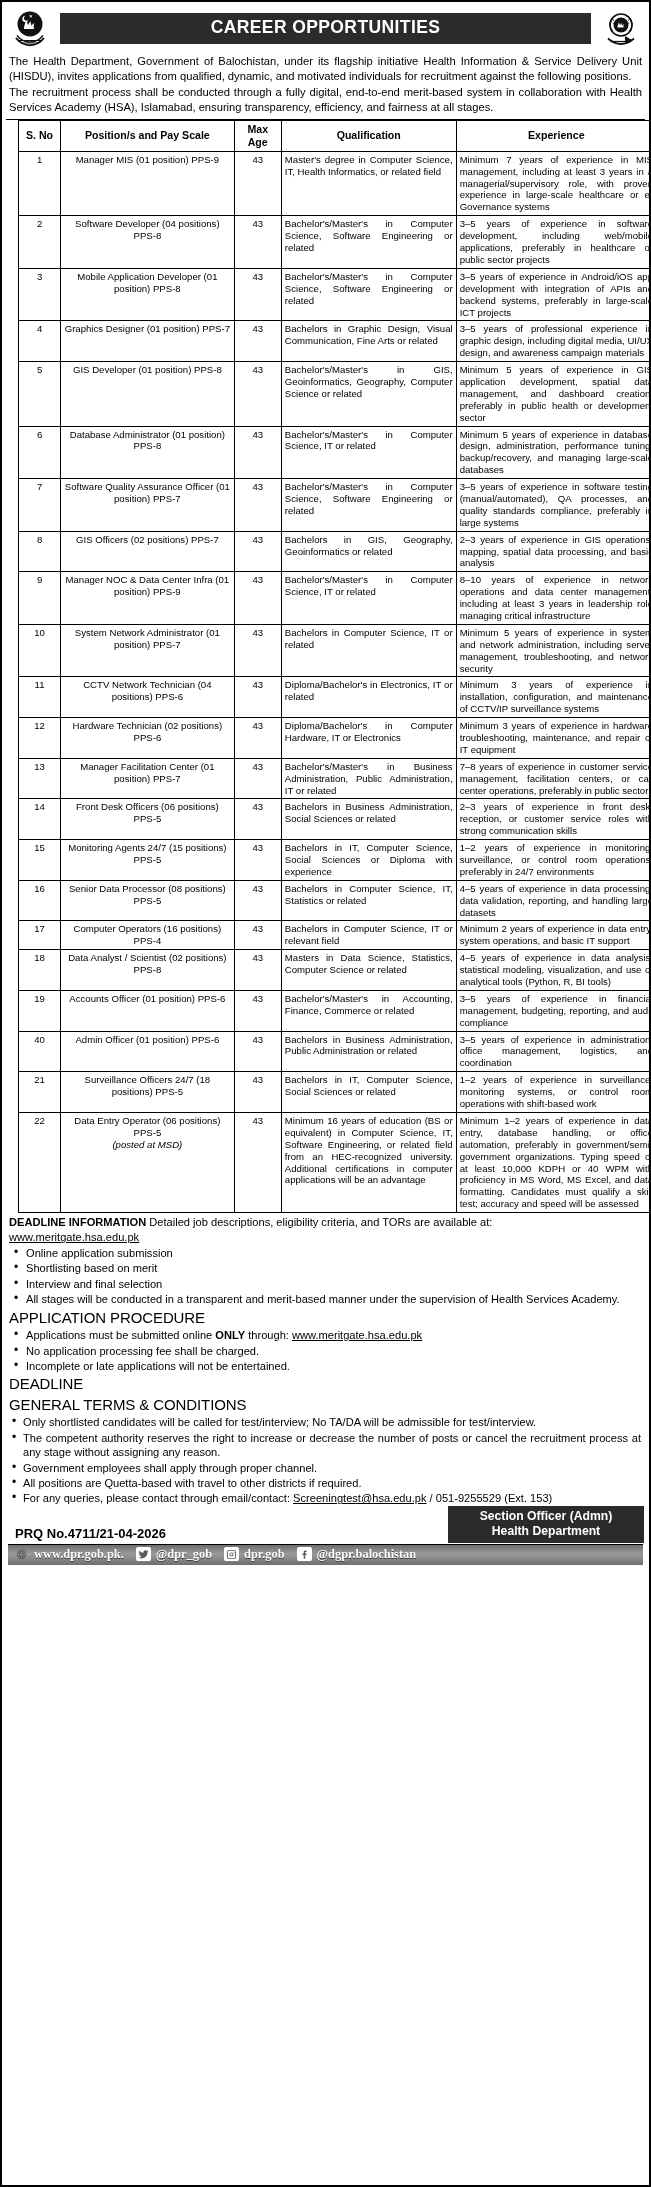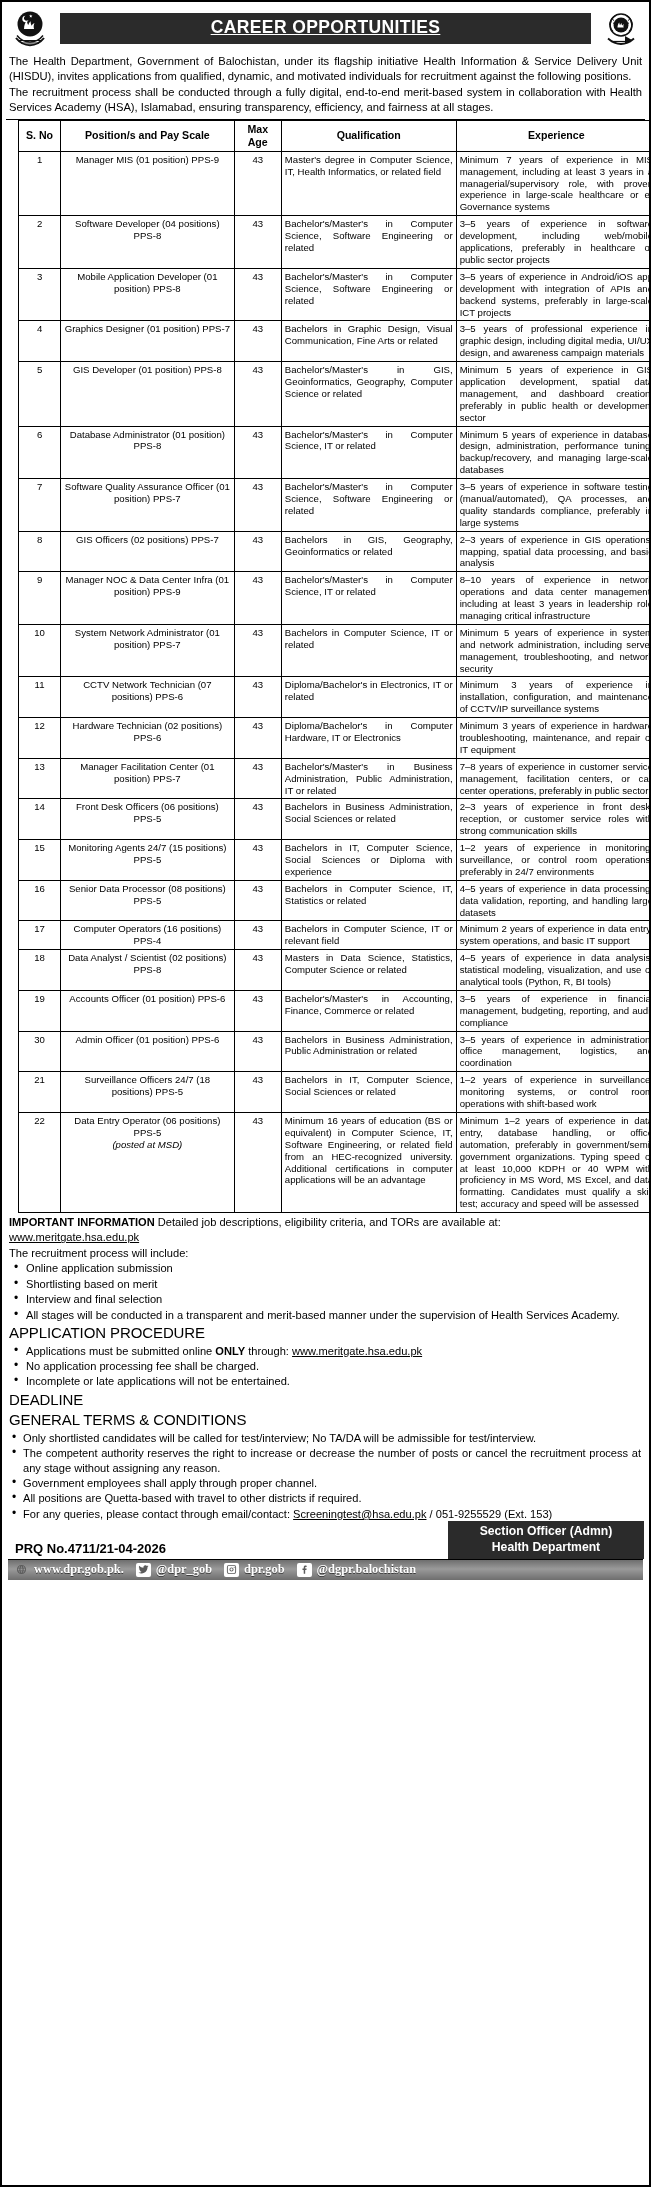--- a/index.html
+++ b/index.html
@@ -33,21 +33,20 @@
     flex: 1 1 auto;
     margin: 0 8px;
     background: #2b2b2b;
     color: #fff;
     text-align: center;
     font-size: 17.5px;
     font-weight: bold;
     letter-spacing: .4px;
     padding: 6px 0 7px 0;
     line-height: 1;
-    text-decoration: underline;
   }
 
   
   .intro {
     padding: 2px 3px 3px 3px;
     border-bottom: 1.5px solid #000;
   }
   .intro p {
     font-size: 11.2px;
     line-height: 1.33;
@@ -302,21 +301,21 @@
         </tr>
         <tr>
           <td class="c-sno">10</td>
           <td class="c-pos"><span>System Network Administrator (01 position) PPS-7</span></td>
           <td class="c-age">43</td>
           <td class="c-qual">Bachelors in Computer Science, IT or related</td>
           <td class="c-exp">Minimum 5 years of experience in system and network administration, including server management, troubleshooting, and network security</td>
         </tr>
         <tr>
           <td class="c-sno">11</td>
-          <td class="c-pos"><span>CCTV Network Technician (07 positions) PPS-6</span></td>
+          <td class="c-pos"><span>CCTV Network Technician (04 positions) PPS-6</span></td>
           <td class="c-age">43</td>
           <td class="c-qual">Diploma/Bachelor's in Electronics, IT or related</td>
           <td class="c-exp">Minimum 3 years of experience in installation, configuration, and maintenance of CCTV/IP surveillance systems</td>
         </tr>
         <tr>
           <td class="c-sno">12</td>
           <td class="c-pos"><span>Hardware Technician (02 positions) PPS-6</span></td>
           <td class="c-age">43</td>
           <td class="c-qual">Diploma/Bachelor's in Computer Hardware, IT or Electronics</td>
           <td class="c-exp">Minimum 3 years of experience in hardware troubleshooting, maintenance, and repair of IT equipment</td>
@@ -364,21 +363,21 @@
           <td class="c-exp">4–5 years of experience in data analysis, statistical modeling, visualization, and use of analytical tools (Python, R, BI tools)</td>
         </tr>
         <tr>
           <td class="c-sno">19</td>
           <td class="c-pos"><span>Accounts Officer (01 position) PPS-6</span></td>
           <td class="c-age">43</td>
           <td class="c-qual">Bachelor's/Master's in Accounting, Finance, Commerce or related</td>
           <td class="c-exp">3–5 years of experience in financial management, budgeting, reporting, and audit compliance</td>
         </tr>
         <tr>
-          <td class="c-sno">30</td>
+          <td class="c-sno">40</td>
           <td class="c-pos"><span>Admin Officer (01 position) PPS-6</span></td>
           <td class="c-age">43</td>
           <td class="c-qual">Bachelors in Business Administration, Public Administration or related</td>
           <td class="c-exp">3–5 years of experience in administration, office management, logistics, and coordination</td>
         </tr>
         <tr>
           <td class="c-sno">21</td>
           <td class="c-pos"><span>Surveillance Officers 24/7 (18 positions) PPS-5</span></td>
           <td class="c-age">43</td>
           <td class="c-qual">Bachelors in IT, Computer Science, Social Sciences or related</td>
@@ -390,27 +389,26 @@
           <td class="c-age">43</td>
           <td class="c-qual">Minimum 16 years of education (BS or equivalent) in Computer Science, IT, Software Engineering, or related field from an HEC-recognized university. Additional certifications in computer applications will be an advantage</td>
           <td class="c-exp">Minimum 1–2 years of experience in data entry, database handling, or office automation, preferably in government/semi-government organizations. Typing speed of at least 10,000 KDPH or 40 WPM with proficiency in MS Word, MS Excel, and data formatting. Candidates must qualify a skill test; accuracy and speed will be assessed</td>
         </tr>
       </tbody>
   </table>
 
   <div class="notes">
 
     <p>
-      <span class="lead-label">IMPORTANT INFORMATION</span>
+      <span class="lead-label">DEADLINE INFORMATION</span>
       <span>Detailed job descriptions, eligibility criteria, and TORs are available at:</span>
     </p>
     <p>
       <span class="link">www.meritgate.hsa.edu.pk</span>
     </p>
-    <p>The recruitment process will include:</p>
     <ul class="blist" id="process-list">
         <li>Online application submission</li>
         <li>Shortlisting based on merit</li>
         <li>Interview and final selection</li>
         <li>All stages will be conducted in a transparent and merit-based manner under the supervision of Health Services Academy.</li>
       </ul>
 
     <div class="sec-head">APPLICATION PROCEDURE</div>
     <ul class="blist">
       <li>

